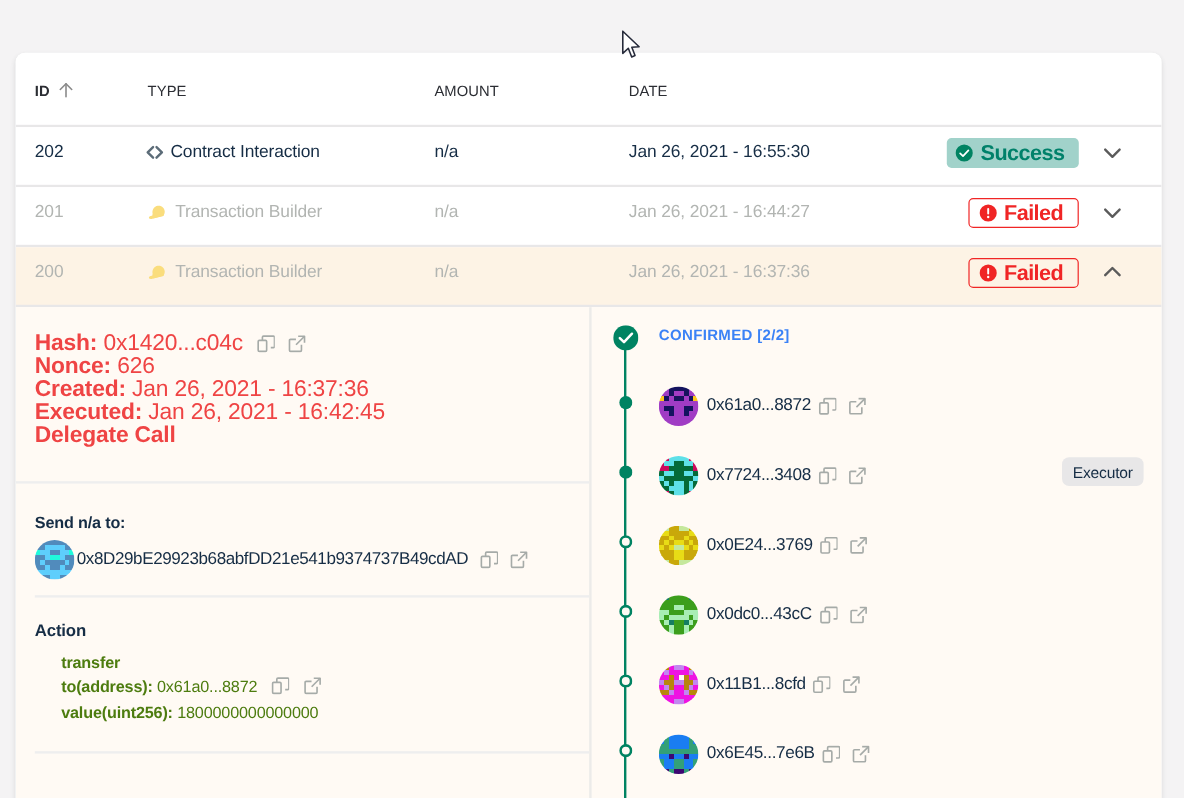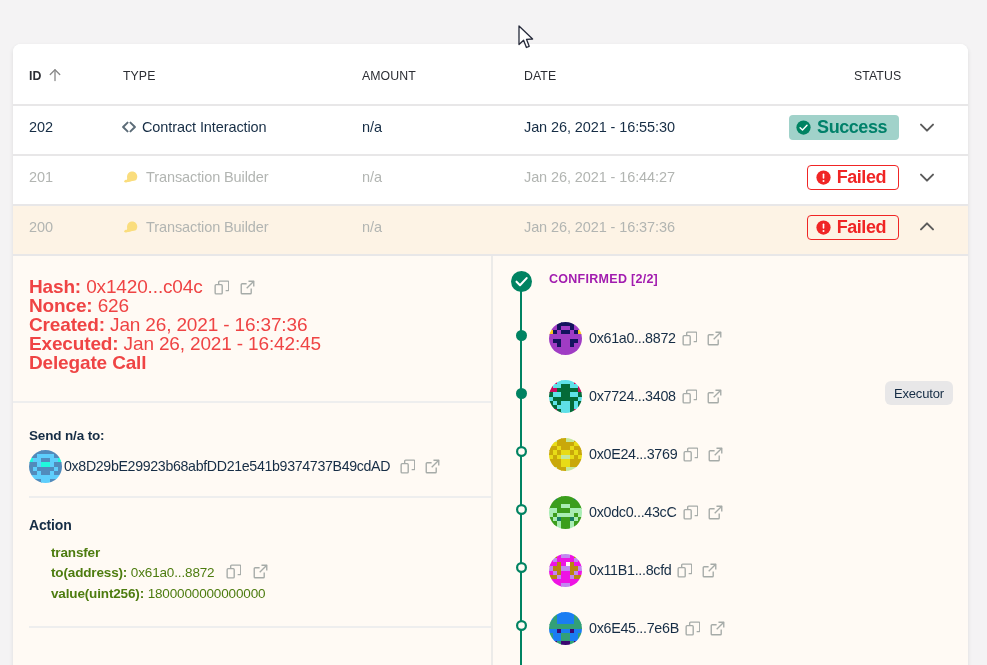--- a/index.html
+++ b/index.html
@@ -64,21 +64,21 @@
   .addr{font-size:14.2px;color:#162d45;margin-left:2px;letter-spacing:-.33px;}
 
   .actionsec{padding:19px 0 0 16px;}
   .actiontitle{font-size:14px;font-weight:bold;color:#162d45;letter-spacing:-.15px;line-height:17px;}
   .actionbody{padding-left:22px;margin-top:9px;font-size:13.5px;color:#4d7c0f;line-height:20.6px;letter-spacing:-.15px;}
   .actionbody b{font-weight:bold;}
 
   
   .conf{position:relative;height:420px;}
   .confhead{position:absolute;left:18px;top:14px;display:flex;align-items:center;height:22px;}
-  .conftxt{margin-left:17px;font-size:12.5px;font-weight:bold;letter-spacing:.28px;color:#a21caf;margin-bottom:4px;}
+  .conftxt{margin-left:17px;font-size:12.5px;font-weight:bold;letter-spacing:.28px;color:#3b82f6;margin-bottom:4px;}
   .owner{position:absolute;left:16px;right:0;height:34px;display:flex;align-items:center;}
   .ownerdot{position:absolute;left:6px;top:-3px;bottom:3px;width:12px;display:flex;justify-content:center;align-items:center;}
   .ava{width:33px;height:33px;border-radius:50%;overflow:hidden;flex:none;margin-left:40px;}
   .oaddr{margin-left:7px;font-size:14.3px;color:#162d45;letter-spacing:-.3px;}
   .chip{position:absolute;right:15px;top:2px;background:#e8e7e8;border-radius:6px;height:24px;
         display:flex;align-items:center;padding:0 9px;font-size:13px;color:#162d45;letter-spacing:-.15px;}
   .vline{position:absolute;left:27px;width:2px;background:#008362;}
 
   
   .sbar{position:absolute;right:0;top:0;width:4px;height:665px;background:#fbfbfb;}
@@ -99,21 +99,20 @@
         <span class="sort-arrow">
           <svg width="14" height="14" viewBox="0 0 20 20" fill="none" stroke="#8a8a8a" stroke-width="1.9" stroke-linecap="round" stroke-linejoin="round" style="display:block">
               <line x1="10" y1="18" x2="10" y2="2.6"></line>
               <polyline points="3.2,9.4 10,2.6 16.8,9.4"></polyline>
             </svg>
         </span>
       </div>
       <div class="th type">TYPE</div>
       <div class="th amount">AMOUNT</div>
       <div class="th date">DATE</div>
-      <div class="th status">STATUS</div>
     </div>
 
     <div class="trow">
       <div class="cell c-id">202</div>
       <div class="cell c-type">
         <span class="type-wrap">
           <span>
             <svg width="16" height="16" viewBox="2 3 20 18" fill="none" stroke="#5c6c78" stroke-width="2.5" stroke-linecap="round" stroke-linejoin="round" style="display:block">
                 <polyline points="10.2,6.5 4.6,12 10.2,17.5"></polyline>
                 <polyline points="13.8,6.5 19.4,12 13.8,17.5"></polyline>

